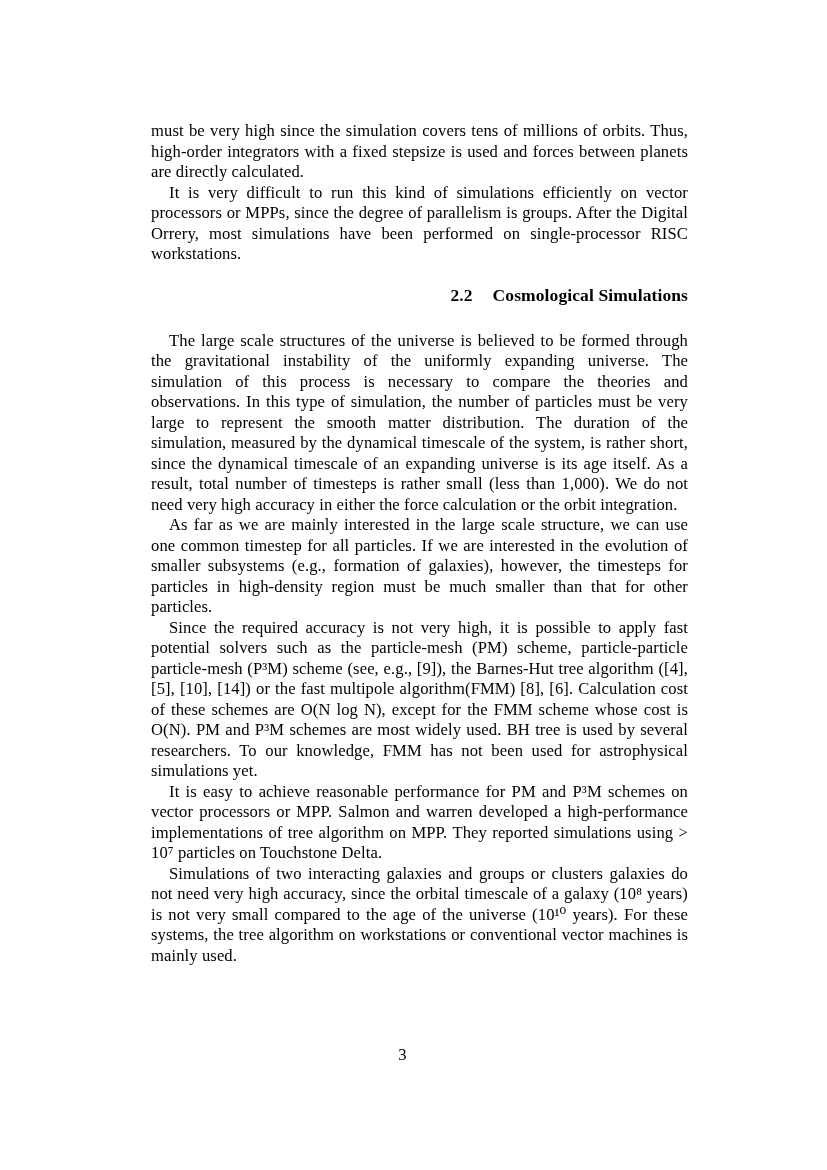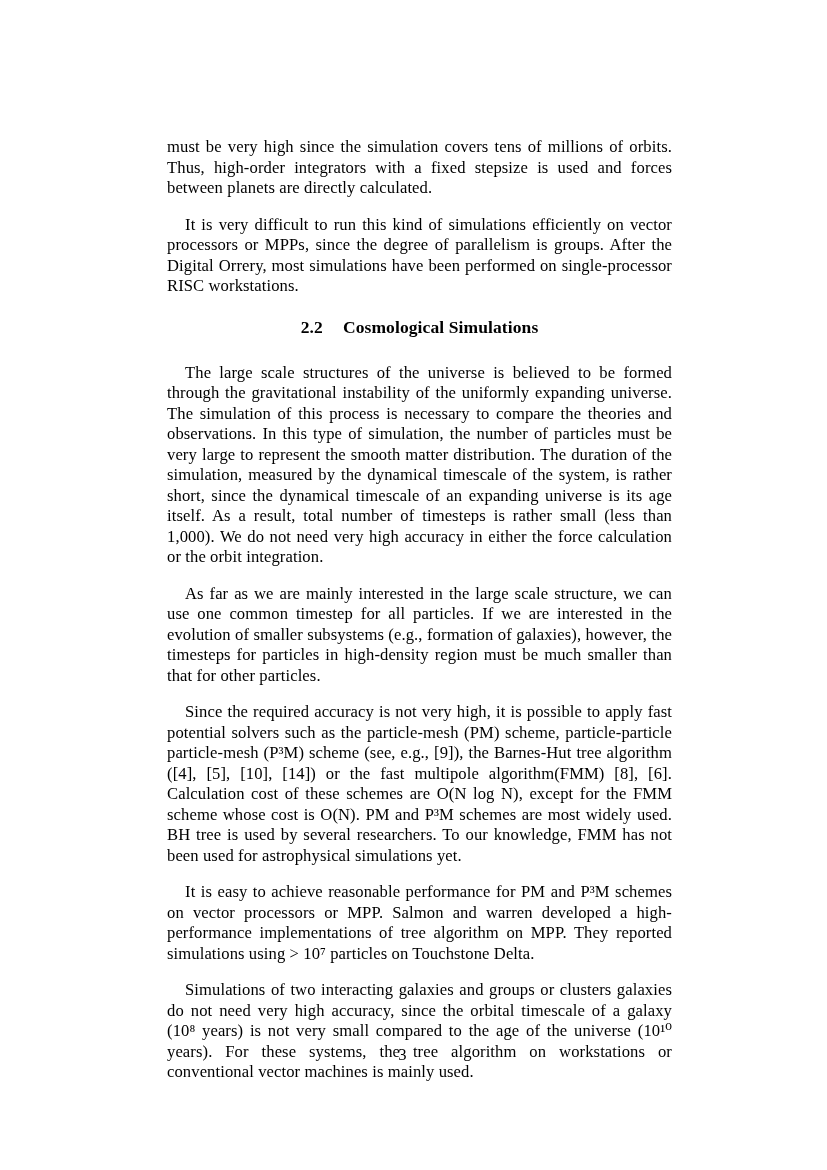--- a/index.html
+++ b/index.html
@@ -20,33 +20,33 @@
     position: absolute;
     left: 151px;
     top: 121px;
     width: 537px;
     text-align: justify;
     font-size: 16.6px;
     line-height: 20.5px;
     letter-spacing: 0.1px;
   }
   .para {
-    margin: 16px;
+    margin: 0;
     text-indent: 18px;
   }
   .para.no-indent {
     text-indent: 0;
   }
   .section-heading {
     display: block;
     margin: 20px 0 25px 0;
     font-size: 17.5px;
     font-weight: bold;
     line-height: 21px;
-    text-align: center;
+    text-align: right;
     text-indent: 0;
   }
   .sec-num {
     margin-right: 20px;
   }
   .page-number {
     position: absolute;
     top: 1045px;
     left: 134px;
     width: 537px;

